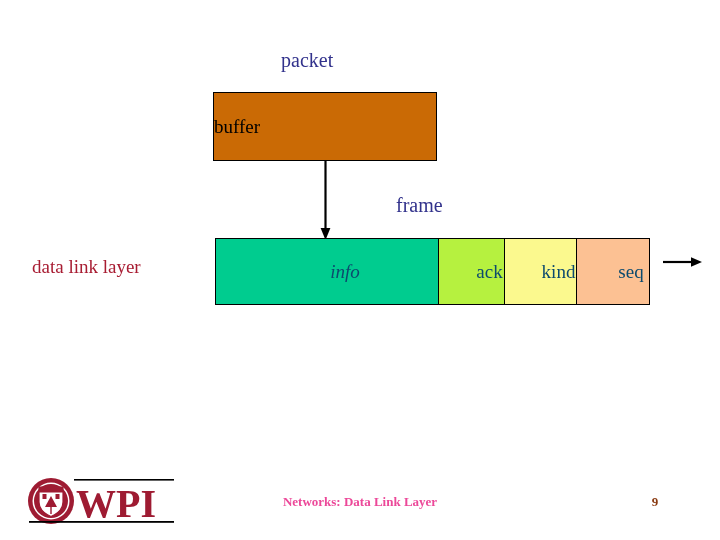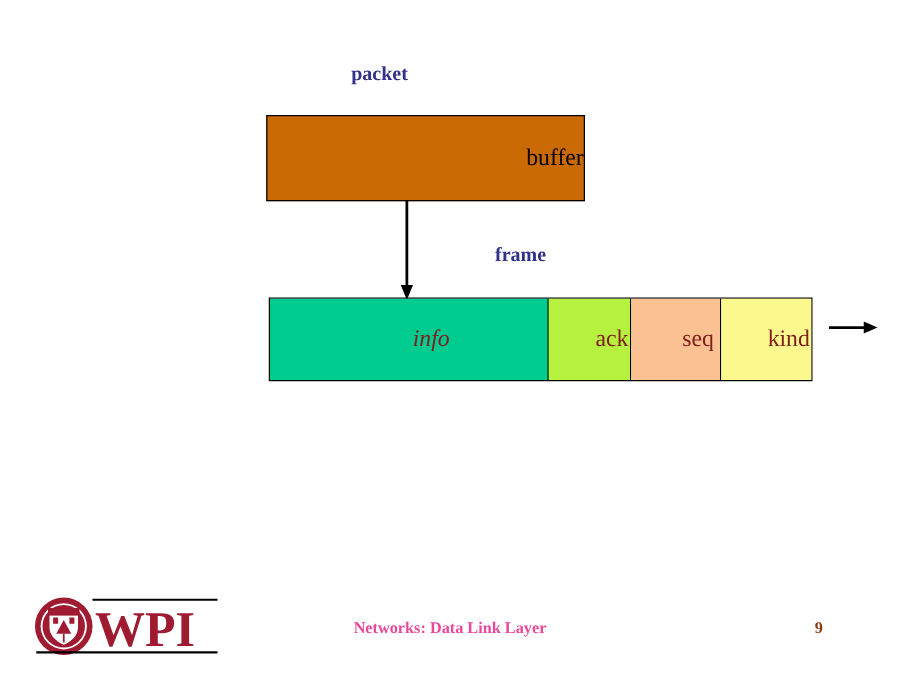--- a/index.html
+++ b/index.html
@@ -33,42 +33,42 @@
     white-space: nowrap;
     font-family: "Liberation Serif", "DejaVu Serif", serif;
   }
   #label-network  { left: 32px;  top: 111px; }
   #label-datalink { left: 32px;  top: 256px; }
   #label-physical { left: 32px;  top: 394px; }
 
   .callout {
     position: absolute;
     color: #32328c;
-    font-weight: bold;
-    font-size: 16px;
+    font-weight: normal;
+    font-size: 20px;
     line-height: 24px;
     white-space: nowrap;
     font-family: "Liberation Serif", "DejaVu Serif", serif;
   }
   #callout-packet { left: 281px; top: 48px; }
   #callout-frame  { left: 396px; top: 193px; }
 
   
   #buffer-box {
     position: absolute;
     left: 213px;
     top: 92px;
-    width: 255px;
+    width: 224px;
     height: 69px;
     background: #ca6a05;
     border: 1px solid #000000;
     box-sizing: border-box;
     display: flex;
     align-items: center;
-    justify-content: flex-end;
+    justify-content: flex-start;
   }
   #buffer-box .box-text {
     color: #000000;
     font-size: 19px;
     line-height: 22px;
     font-family: "Liberation Serif", "DejaVu Serif", serif;
   }
 
   
   #frame-strip {
@@ -81,21 +81,21 @@
     box-sizing: border-box;
     display: flex;
     align-items: stretch;
   }
   .frame-field {
     display: flex;
     align-items: center;
     justify-content: center;
     box-sizing: border-box;
     border-right: 1px solid #000000;
-    color: #7f1d1d;
+    color: #0c4a6e;
     font-size: 19px;
     line-height: 22px;
     font-family: "Liberation Serif", "DejaVu Serif", serif;
     padding-left: 36px;
   }
   .frame-field:last-child { border-right: none; }
   .frame-field.italic { font-style: italic; }
 
   
   #arrow-buffer-to-frame {
@@ -149,20 +149,21 @@
     width: 150px;
     height: 50px;
   }
 </style>
 </head>
 <body>
 
 <div class="slide">
 
 
+  <div class="layer-label" id="label-datalink" style="color: rgb(168, 28, 50);">data link layer</div>
 
 
   <div class="callout" id="callout-packet" style="color: rgb(50, 50, 140);">packet</div>
 
   <div class="callout" id="callout-frame" style="color: rgb(50, 50, 140);">frame</div>
 
   <div id="buffer-box" style="background: rgb(202, 106, 5); border-color: rgb(0, 0, 0);">
     <span class="box-text">buffer</span>
   </div>
 
@@ -173,25 +174,25 @@
     </svg>
   </div>
 
   <div id="frame-strip">
     <div class="frame-field italic" style="background: rgb(0, 204, 143); width: 223px; flex: 0 0 223px; font-style: italic;">
       <span>info</span>
     </div>
     <div class="frame-field" style="background: rgb(182, 241, 63); width: 66px; flex: 0 0 66px;">
       <span>ack</span>
     </div>
+    <div class="frame-field" style="background: rgb(251, 249, 142); width: 72px; flex: 0 0 72px;">
+      <span>kind</span>
+    </div>
     <div class="frame-field" style="background: rgb(252, 193, 147); width: 72px; flex: 0 0 72px;">
       <span>seq</span>
-    </div>
-    <div class="frame-field" style="background: rgb(251, 249, 142); width: 72px; flex: 0 0 72px;">
-      <span>kind</span>
     </div>
   </div>
 
   <div id="arrow-frame-out">
     <svg width="42" height="18" viewBox="0 0 42 18" xmlns="http://www.w3.org/2000/svg">
       <line x1="0" y1="9" x2="31" y2="9" stroke="#000000" stroke-width="2.2"></line>
       <polygon points="39,9 28,4.2 28,13.8" fill="#000000"></polygon>
     </svg>
   </div>
 

